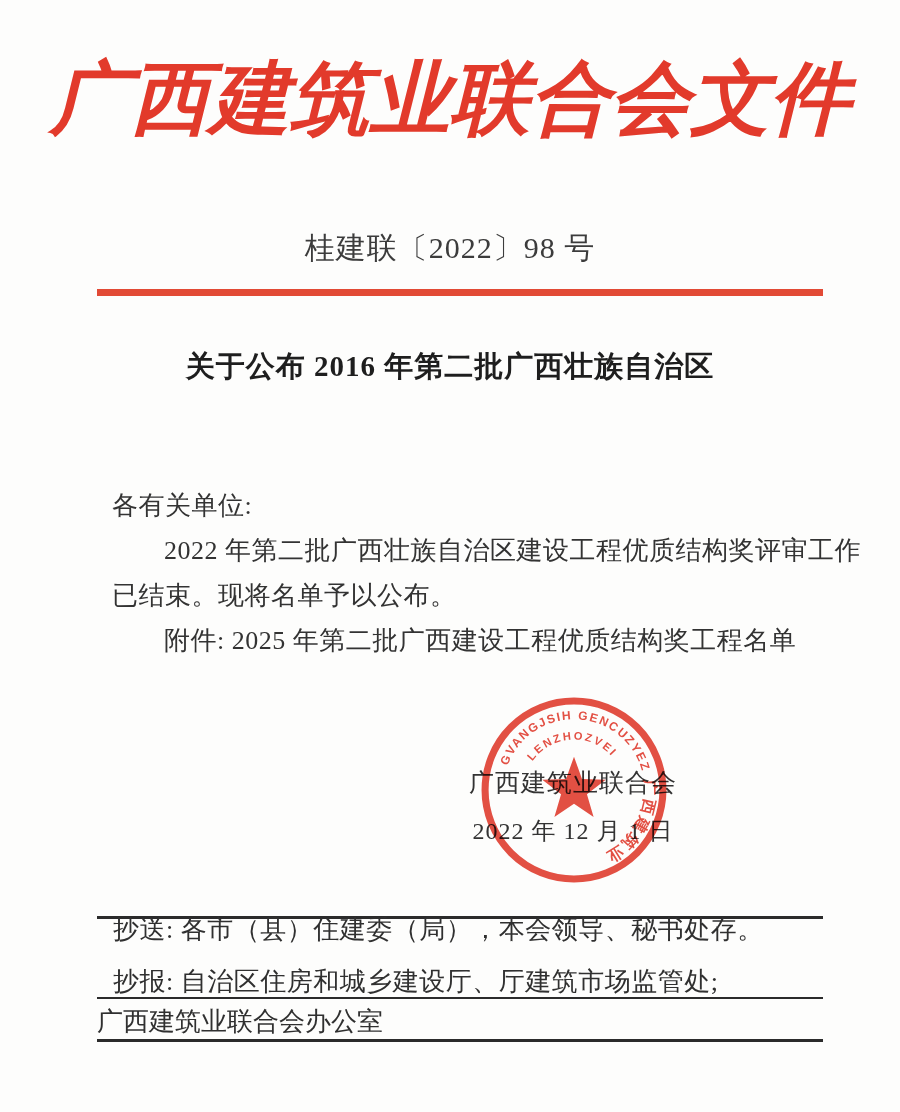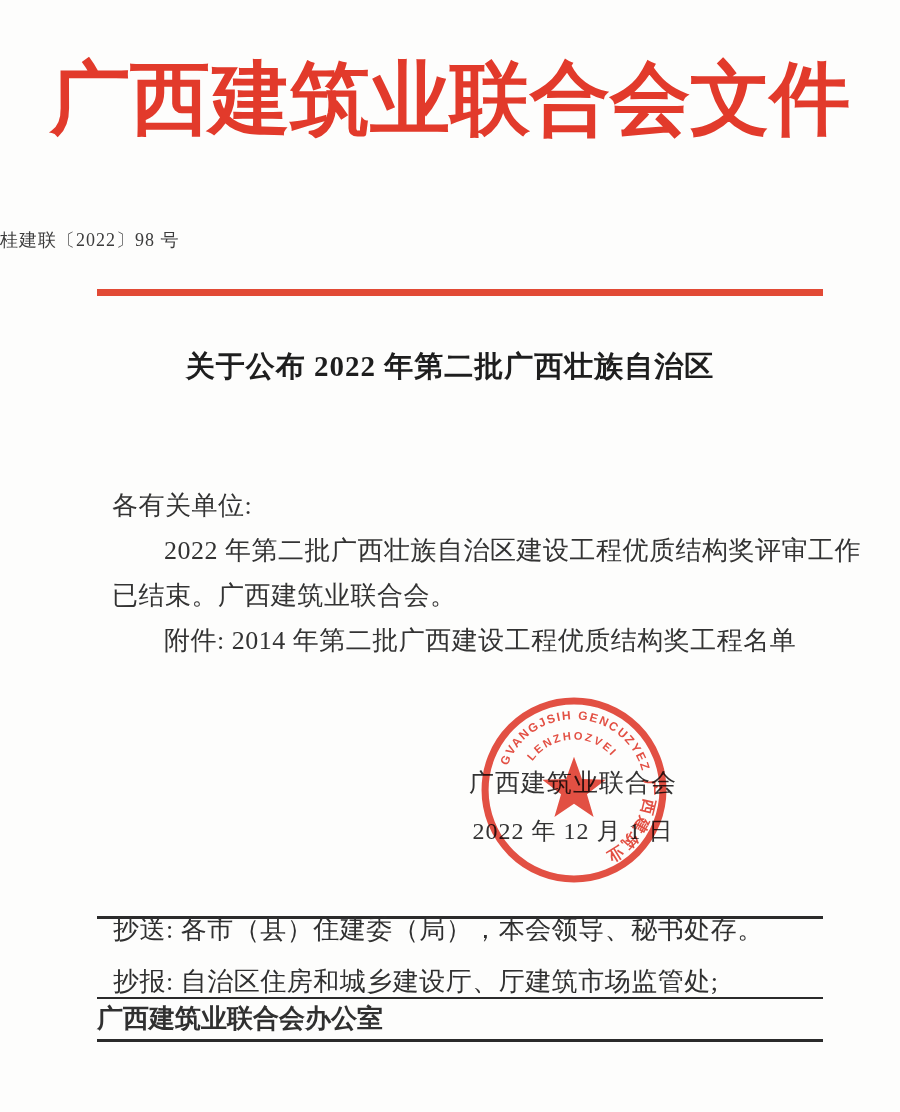--- a/index.html
+++ b/index.html
@@ -19,26 +19,27 @@
   
   .masthead {
     position: absolute;
     top: 46px; left: 0; width: 100%;
     text-align: center;
     font-size: 80px;
     font-weight: bold;
     letter-spacing: 0px;
     color: #e23a2b;
     white-space: nowrap;
+    font-style: italic;
   }
   .doc-number {
     position: absolute;
     top: 228px; left: 0; width: 100%;
-    text-align: left;
-    font-size: 18px;
+    text-align: center;
+    font-size: 30px;
     color: #3c3c3c;
     letter-spacing: 1px;
     white-space: nowrap;
   }
   .red-rule {
     position: absolute;
     top: 289px; left: 97px;
     width: 726px; height: 7px;
     background: #e24a35;
   }
@@ -111,48 +112,47 @@
     white-space: nowrap;
   }
   .copy-report { top: 928px; margin-top: 36px; }
   .copy-send   { top: 912px; }
   .issue-row {
     position: absolute;
     top: 1004px; left: 97px;
     width: 710px; height: 32px;
     display: flex;
     justify-content: space-between;
-    align-items: flex-end;
+    align-items: flex-start;
     font-size: 26px;
     color: #303030;
     white-space: nowrap;
-    font-weight: bold;
   }
   .issue-row .print-date { letter-spacing: 1px; }
 </style>
 </head>
 <body>
 
 <div class="page">
 
   <div class="masthead">广西建筑业联合会文件</div>
 
   <div class="doc-number">桂建联〔2022〕98 号</div>
 
   <div class="red-rule"></div>
 
   <div class="doc-title">
-    <div>关于公布 2022 年第二批广西壮族自治区</div>
+    <div>关于公布 2016 年第二批广西壮族自治区</div>
   </div>
 
   <div class="doc-body">
     <div class="line">各有关单位:</div>
     <div class="line indent">2022 年第二批广西壮族自治区建设工程优质结构奖评审工作</div>
-    <div class="line">已结束。广西建筑业联合会。</div>
-    <div class="line indent">附件: 2014 年第二批广西建设工程优质结构奖工程名单</div>
+    <div class="line">已结束。现将名单予以公布。</div>
+    <div class="line indent">附件: 2025 年第二批广西建设工程优质结构奖工程名单</div>
   </div>
 
   <div class="signature">
     <div class="org">广西建筑业联合会</div>
     <div class="date">2022 年 12 月 1 日</div>
   </div>
 
   <svg class="seal" viewBox="0 0 190 190" xmlns="http://www.w3.org/2000/svg">
     <defs>
       <path id="arcOuter" d="M 29.2 71.1 A 70 70 0 1 1 118.9 160.8" fill="none"></path>

